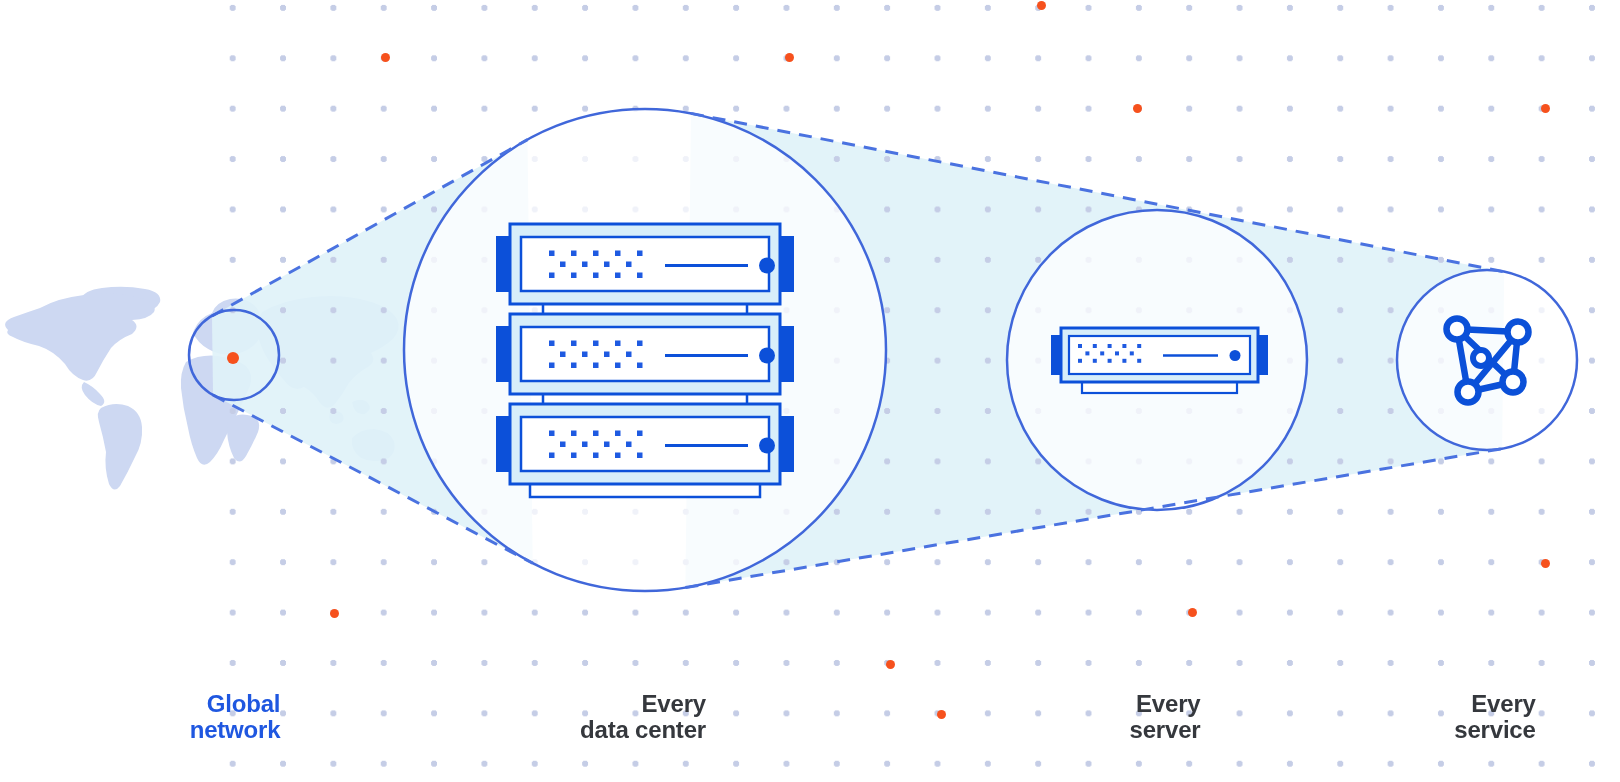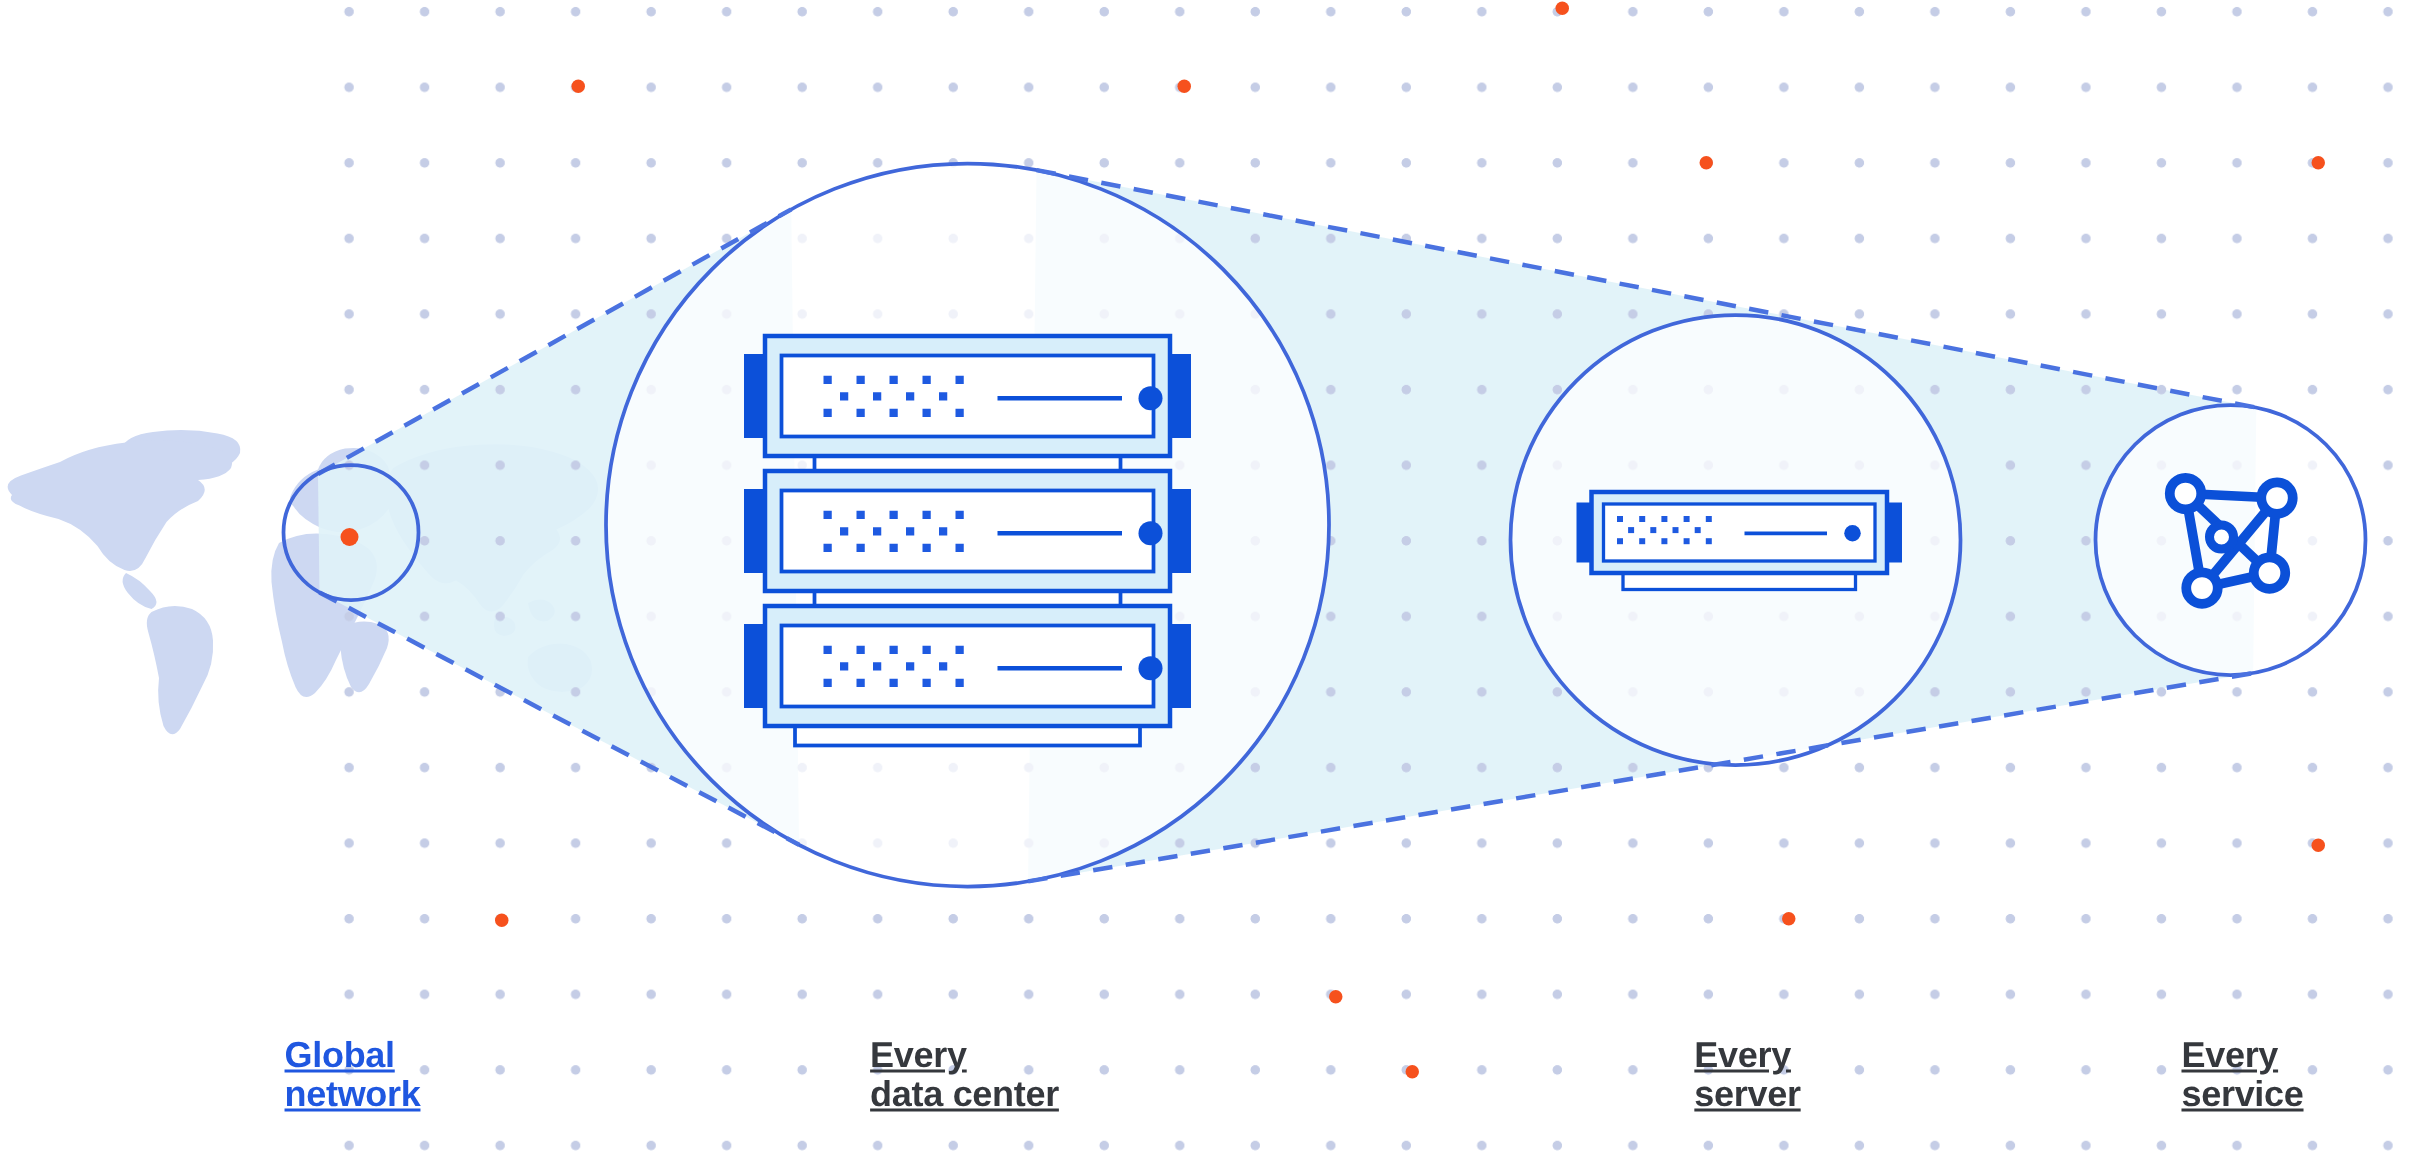--- a/index.html
+++ b/index.html
@@ -11,23 +11,23 @@
   
   #dot-grid{
     position:absolute;left:208px;top:0;width:1412px;height:782px;
     background-image:radial-gradient(circle 3.4px at 24.7px 7.8px,#c5cde6 0 2.9px,rgba(197,205,230,0) 3.4px);
     background-size:50.35px 50.4px;
   }
   .orange-dot{
     position:absolute;width:9px;height:9px;border-radius:50%;
   }
   .label{
-    position:absolute;transform:translateX(-50%);text-align:left;
+    position:absolute;transform:translateX(-50%);text-align:right;
     font-weight:700;font-size:24px;line-height:26px;letter-spacing:-0.2px;
-    white-space:pre-line;color:#35383d;text-decoration:underline;
+    white-space:pre-line;color:#35383d;
   }
   #lbl-global{left:235px;top:691px;color:#1f57e0;}
   #lbl-datacenter{left:643px;top:691px;}
   #lbl-server{left:1165px;top:691px;}
   #lbl-service{left:1495px;top:691px;}
 </style>
 </head>
 <body>
 
 <div id="canvas">

